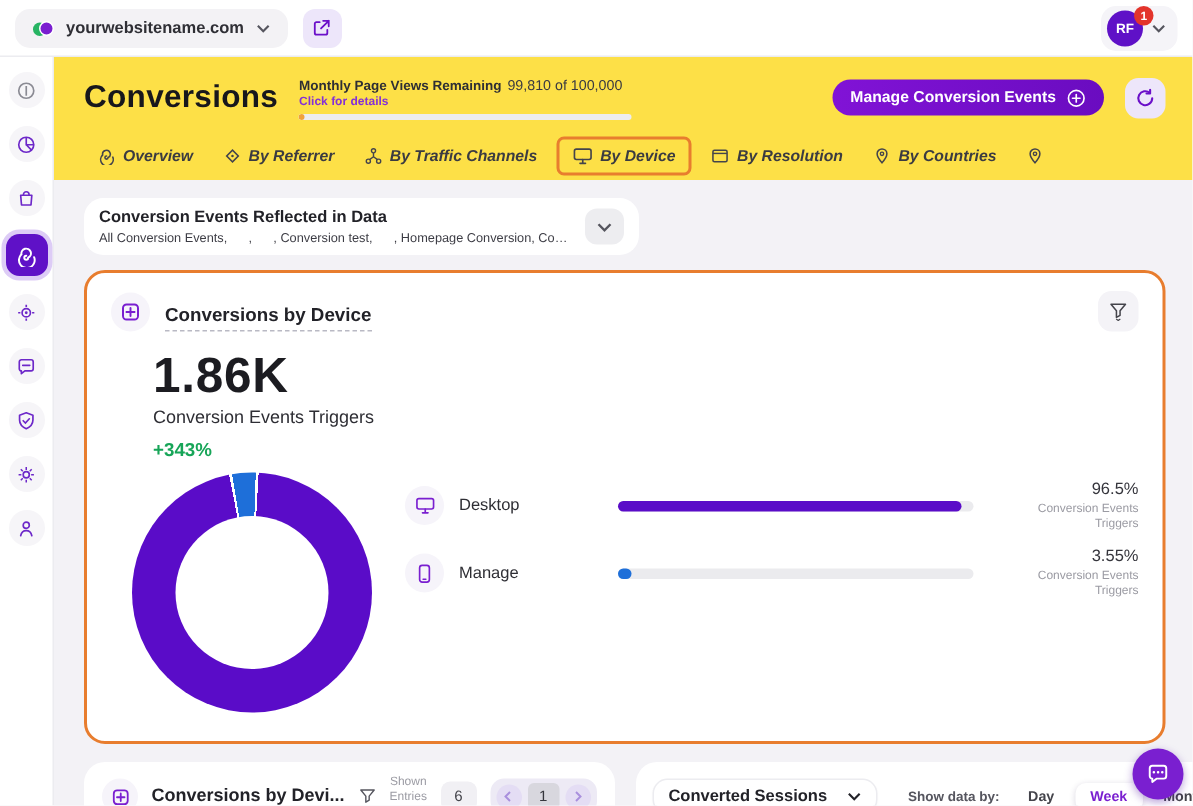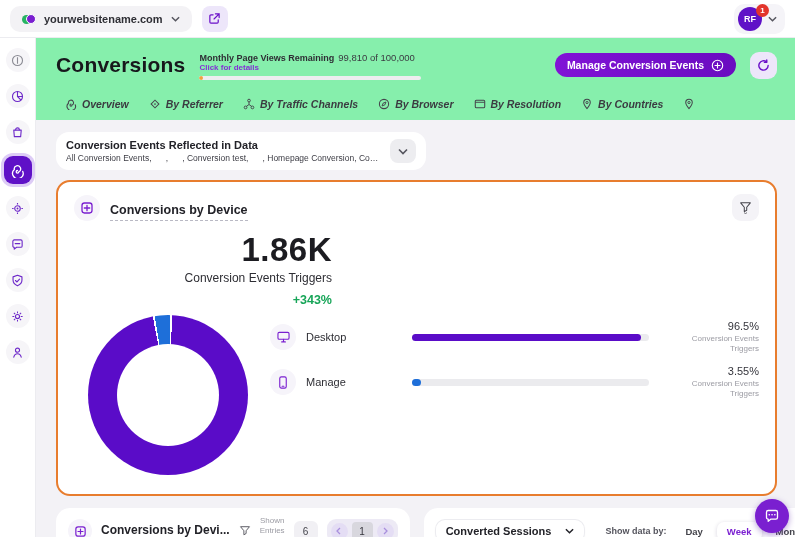--- a/index.html
+++ b/index.html
@@ -24,21 +24,21 @@
   .spacer{flex:1;}
   .user-pill{background:#f5f4f8;border-radius:10px;display:flex;align-items:center;gap:6px;padding:3px 8px 3px 4px;cursor:pointer;}
   .avatar{width:24px;height:24px;border-radius:50%;background:#5f11c7;color:#fff;font-size:9px;font-weight:bold;display:flex;align-items:center;justify-content:center;position:relative;}
   .badge{position:absolute;top:-3px;right:-7px;min-width:13px;height:13px;border-radius:7px;background:#e3342b;color:#fff;font-size:8px;font-weight:bold;display:flex;align-items:center;justify-content:center;padding:0 3px;}
   .app{display:flex;height:499px;}
   .sidebar{width:36px;background:#fff;border-right:1px solid var(--border);display:flex;flex-direction:column;align-items:center;padding-top:10px;gap:12px;flex:none;}
   .sb-btn{width:24px;height:24px;border-radius:50%;background:#f6f5f8;display:flex;align-items:center;justify-content:center;color:#6d28c9;cursor:pointer;}
   .sb-btn.gray{color:#8b8b94;}
   .sb-btn.active{width:28px;height:28px;border-radius:9px;background:#5f11c7;color:#fff;box-shadow:0 0 0 3px #ddccf6;}
   .content{flex:1;display:flex;flex-direction:column;min-width:0;}
-  .header-white{background:#86efac;padding:6px 18px 0 20px;}
+  .header-white{background:#fde047;padding:6px 18px 0 20px;}
   .title-row{display:flex;align-items:center;height:42px;gap:14px;}
   .page-title{font-size:21px;font-weight:bold;color:#17171c;letter-spacing:.2px;}
   .pv{width:222px;position:relative;padding-top:2px;}
   .pv-top{display:flex;align-items:baseline;gap:4px;}
   .pv-label{font-size:9px;font-weight:bold;color:#2e2e34;white-space:nowrap;}
   .pv-value{font-size:9.5px;color:#3a3a41;white-space:nowrap;}
   .pv-link{font-size:8px;color:#8430d6;font-weight:bold;cursor:pointer;}
   .pv-bar{height:4px;background:#ededef;border-radius:3px;margin-top:4px;position:relative;overflow:hidden;}
   .pv-fill{position:absolute;left:0;top:0;bottom:0;width:4px;background:#f0a23c;border-radius:3px;}
   .manage-btn{margin-left:auto;background:linear-gradient(90deg,#8113d6,#6a0cc0);color:#fff;border:none;border-radius:14px;height:24px;padding:0 12px;display:flex;align-items:center;gap:7px;font-size:10.5px;font-weight:bold;cursor:pointer;font-family:inherit;}
@@ -54,21 +54,21 @@
   .events-bar{width:370px;background:#fff;border-radius:13px;padding:7px 10px;display:flex;align-items:center;gap:8px;}
   .eb-text{flex:1;min-width:0;}
   .eb-title{font-size:11px;font-weight:bold;color:#222228;}
   .eb-sub{font-size:8.5px;color:#3c3c44;margin-top:2px;white-space:nowrap;overflow:hidden;text-overflow:ellipsis;}
   .eb-btn{width:26px;height:24px;border-radius:8px;background:#ededf0;display:flex;align-items:center;justify-content:center;color:#55555e;cursor:pointer;flex:none;}
   .main-card{margin-top:10px;background:#fff;border:2.5px solid var(--orange);border-radius:14px;padding:12px 16px;height:316px;}
   .card-head{display:flex;align-items:flex-end;gap:10px;}
   .icon-circle{width:26px;height:26px;border-radius:50%;background:#f6f4fa;display:flex;align-items:center;justify-content:center;color:#7a1fd0;flex:none;}
   .card-title{font-size:12.5px;font-weight:bold;color:#222228;border-bottom:1px dashed #b9b9c4;padding-bottom:3px;cursor:pointer;}
   .filter-btn{margin-left:auto;width:27px;height:27px;border-radius:9px;background:var(--pill);display:flex;align-items:center;justify-content:center;color:#44444b;cursor:pointer;}
-  .stats{width:230px;margin:10px 0 0 28px;text-align:right;}
+  .stats{width:230px;margin:10px 0 0 28px;text-align:left;}
   .stat-big{font-size:33px;font-weight:bold;color:#1c1c21;letter-spacing:.5px;}
   .stat-label{font-size:12px;color:#2e2e34;margin-top:2px;}
   .stat-delta{font-size:12.5px;font-weight:bold;color:var(--green);margin-top:8px;}
   .chart-row{display:flex;margin-top:8px;}
   .donut-wrap{width:160px;height:160px;position:relative;flex:none;margin-left:14px;}
   .donut{width:160px;height:160px;border-radius:50%;}
   .donut-hole{position:absolute;inset:29px;background:#fff;border-radius:50%;}
   .device-rows{flex:1;margin-left:22px;padding-top:2px;min-width:0;}
   .device-row{display:flex;align-items:center;height:40px;margin-bottom:5px;}
   .dr-label{font-size:11px;color:#2e2e34;width:106px;margin-left:10px;}
@@ -241,29 +241,31 @@
             <span class="ticon">
               <svg width="12" height="12" viewBox="0 0 14 14">
                 <circle cx="7" cy="3" r="1.6" fill="none" stroke="currentColor" stroke-width="1.1"></circle>
                 <circle cx="3" cy="11" r="1.6" fill="none" stroke="currentColor" stroke-width="1.1"></circle>
                 <circle cx="11" cy="11" r="1.6" fill="none" stroke="currentColor" stroke-width="1.1"></circle>
                 <path d="M7 4.6v3M7 7.6L3.9 9.8M7 7.6l3.1 2.2" stroke="currentColor" stroke-width="1.1"></path>
               </svg>
             </span>
             <span>By Traffic Channels</span>
           </div>
-        <div class="tab">
-            <span class="ticon">
-              <svg width="12" height="12" viewBox="0 0 14 14">
-                <circle cx="7" cy="7" r="5.4" fill="none" stroke="currentColor" stroke-width="1.2"></circle>
-                <path d="M9.3 4.7L8 8 4.7 9.3 6 6z" fill="none" stroke="currentColor" stroke-width="1.1" stroke-linejoin="round"></path>
-              </svg>
-            </span>
-            <span>By Browser</span>
-          </div>
+        <div class="tab-hl">
+          <div class="tab">
+              <span class="ticon">
+                <svg width="13" height="12" viewBox="0 0 14 13">
+                  <rect x="1" y="1.5" width="12" height="7.5" rx="1.4" fill="none" stroke="currentColor" stroke-width="1.2"></rect>
+                  <path d="M5 11.8h4M7 9v2.8" stroke="currentColor" stroke-width="1.2" stroke-linecap="round"></path>
+                </svg>
+              </span>
+              <span>By Device</span>
+            </div>
+        </div>
         <div class="tab">
             <span class="ticon">
               <svg width="12" height="12" viewBox="0 0 14 14">
                 <rect x="1.5" y="2.5" width="11" height="9" rx="1.2" fill="none" stroke="currentColor" stroke-width="1.2"></rect>
                 <path d="M1.5 5h11" stroke="currentColor" stroke-width="1.1"></path>
               </svg>
             </span>
             <span>By Resolution</span>
           </div>
         <div class="tab">

